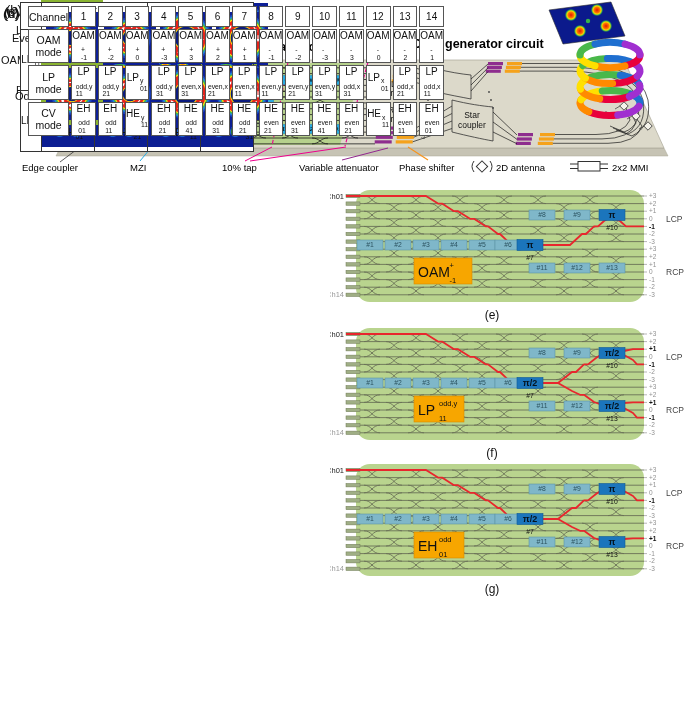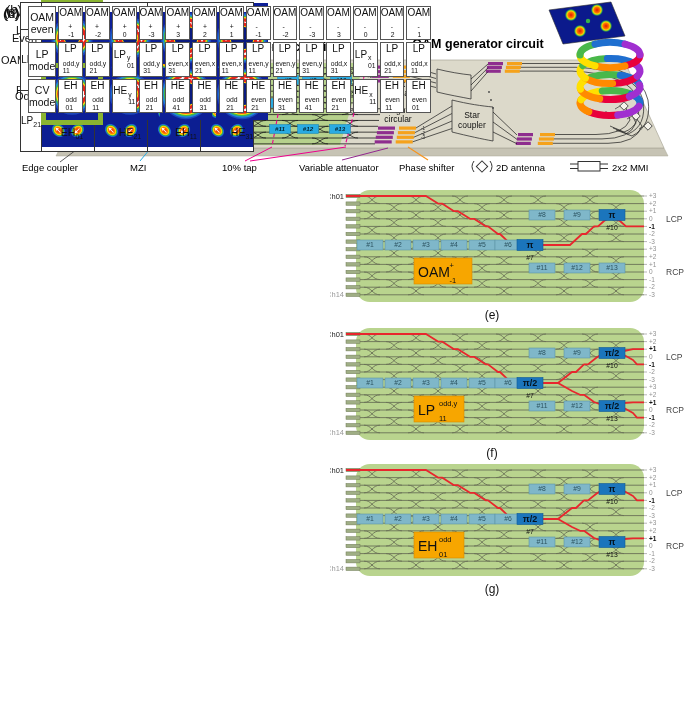--- a/index.html
+++ b/index.html
@@ -1632,21 +1632,38 @@
       <text x="14" y="109.3" font-size="7.5" fill="#999" text-anchor="end">Ch14</text>
       <text x="162" y="131" font-size="12" fill="#111" text-anchor="middle">(g)</text>
     </svg>
 
   <div id="panelH" class="abs" style="left:0;top:600;width:685;height:104">
     <div class="abs tag" style="left:3px;top:6px">(h)</div>
     <div id="htabwrap" class="abs" style="left:26px;top:4px">
         <table class="htab">
           <tbody>
             <tr>
-              <td class="lab">OAM even</td>
+              <td class="lab" style="width: 72px;">Channel</td>
+              <td class="" style="width: 38px;">1</td>
+              <td class="" style="width: 38px;">2</td>
+              <td class="" style="width: 38px;">3</td>
+              <td class="" style="width: 38px;">4</td>
+              <td class="" style="width: 38px;">5</td>
+              <td class="" style="width: 38px;">6</td>
+              <td class="" style="width: 38px;">7</td>
+              <td class="" style="width: 38px;">8</td>
+              <td class="" style="width: 38px;">9</td>
+              <td class="" style="width: 38px;">10</td>
+              <td class="" style="width: 38px;">11</td>
+              <td class="" style="width: 38px;">12</td>
+              <td class="" style="width: 38px;">13</td>
+              <td class="" style="width: 38px;">14</td>
+            </tr>
+            <tr>
+              <td class="lab">OAM mode</td>
               <td><span>OAM</span><span class="ss">
                   <span>+</span>
                   <span>-1</span>
                 </span></td>
               <td><span>OAM</span><span class="ss">
                   <span>+</span>
                   <span>-2</span>
                 </span></td>
               <td><span>OAM</span><span class="ss">
                   <span>+</span>

